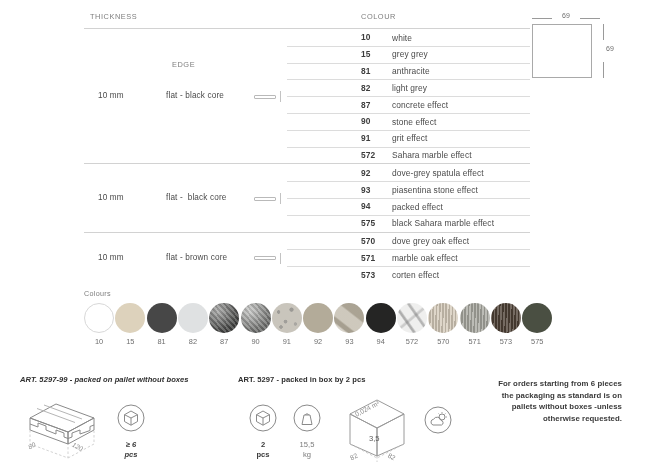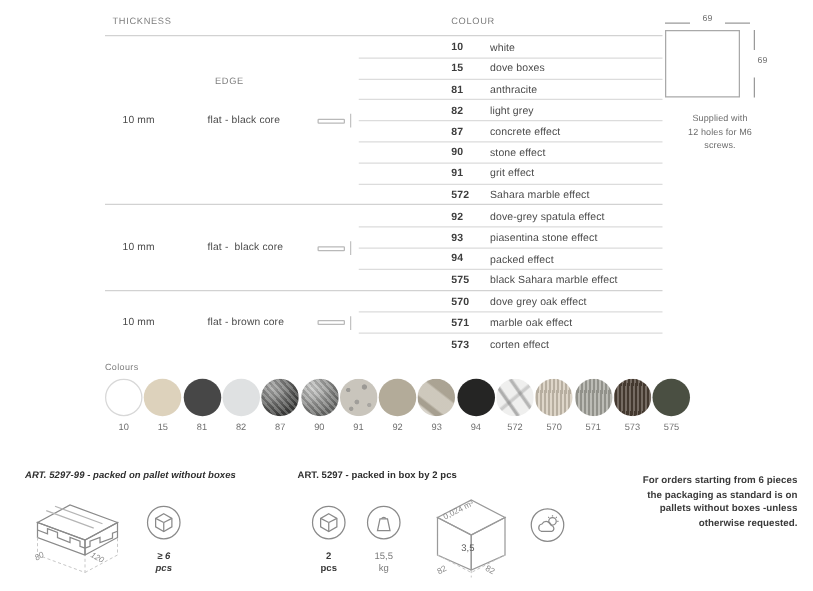--- a/index.html
+++ b/index.html
@@ -252,21 +252,21 @@
     text-align: center;
     font-size: 7.6px;
     line-height: 9.6px;
     color: #3a3a3a;
   }
   .ic-label.bold { font-weight: bold; }
   .ic-label.grey { color: #7a7a7a; font-weight: normal; }
 
   .note {
     position: absolute;
-    left: 478px; top: 378px;
+    left: 462px; top: 378px;
     width: 160px;
     text-align: right;
     font-size: 7.8px;
     line-height: 11.5px;
     font-weight: bold;
     color: #3a3a3a;
     letter-spacing: 0.05px;
   }
 
   svg { display: block; }
@@ -287,21 +287,21 @@
   <div id="groups-host">
       <div class="group">
         <div class="group-inner">
           <div class="crow first">
             <div class="ccode">10</div>
             <div class="cname">white</div>
           </div>
           <div class="crow">
             <div class="cline"></div>
             <div class="ccode">15</div>
-            <div class="cname">dove boxes</div>
+            <div class="cname">grey grey</div>
           </div>
           <div class="crow">
             <div class="cline"></div>
             <div class="ccode">81</div>
             <div class="cname">anthracite</div>
           </div>
           <div class="crow">
             <div class="cline"></div>
             <div class="ccode">82</div>
             <div class="cname">light grey</div>
@@ -405,23 +405,20 @@
     <div class="dlabel">69</div>
   </div>
   <div class="square-wrap">
     <div class="square"></div>
     <div class="dim-right">
       <div class="dline t"></div>
       <div class="dline b"></div>
       <div class="dlabel">69</div>
     </div>
   </div>
-  <div class="diagram-note" style="white-space:pre-line;">Supplied with
-12 holes for M6
-screws.</div>
 </div>
 
 <div class="swatches">
   <div class="swatch-title">Colours</div>
   <div class="swatch-row" id="swatch-host">
       <div class="swatch" style="left: 0px;">
         <span class="dot" style="background: rgb(255, 255, 255); border: 1px solid rgb(216, 216, 216); box-sizing: border-box;"></span>
         <span class="code">10</span>
       </div>
       <div class="swatch" style="left: 31.3px;">

